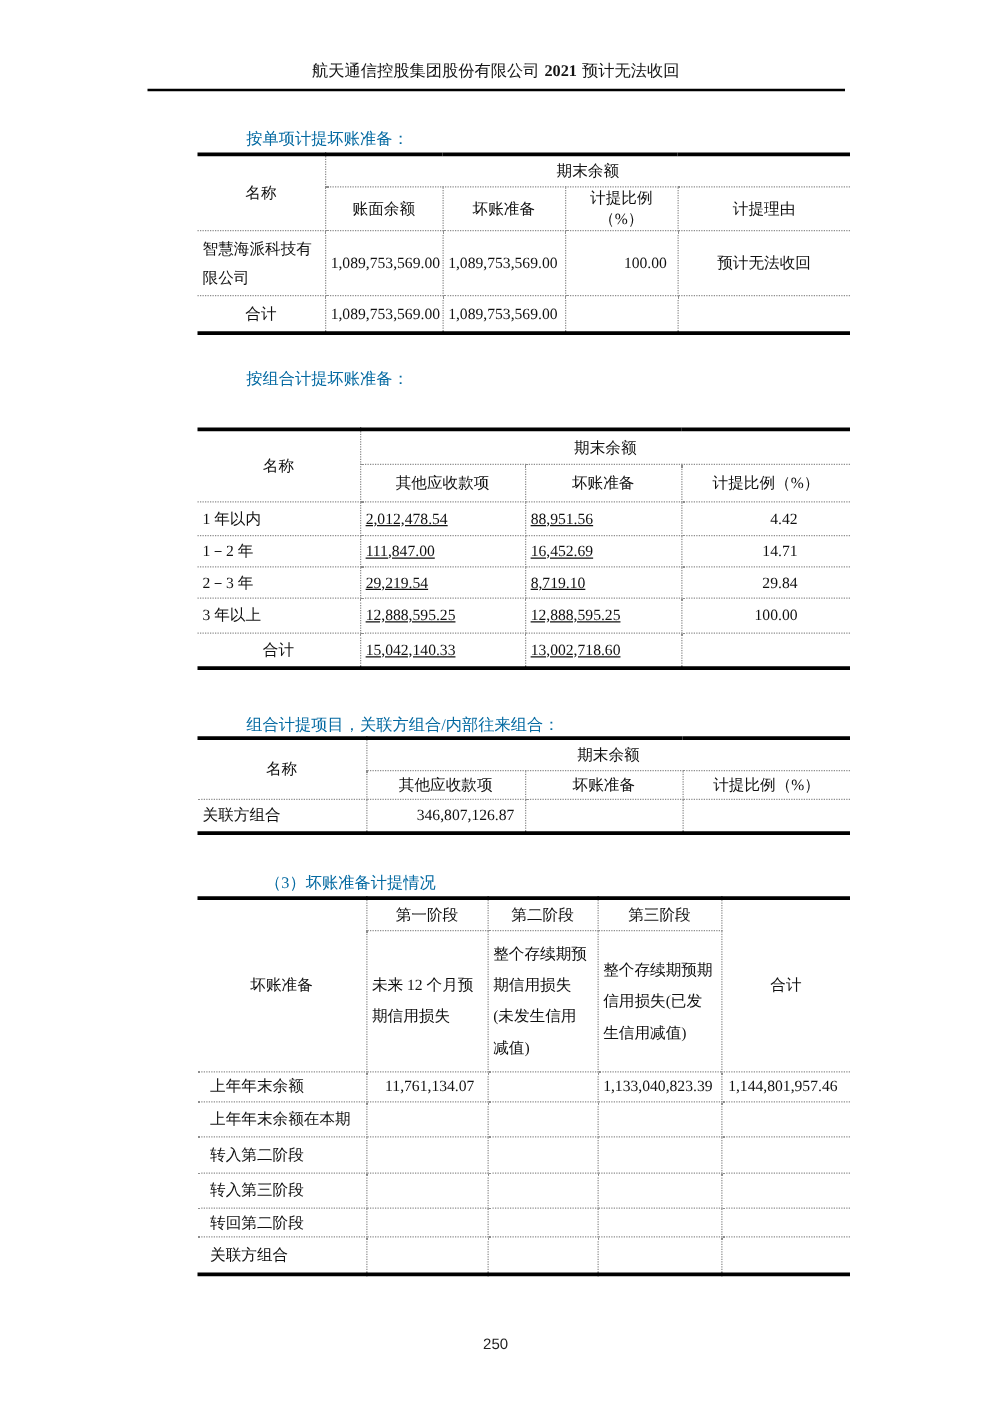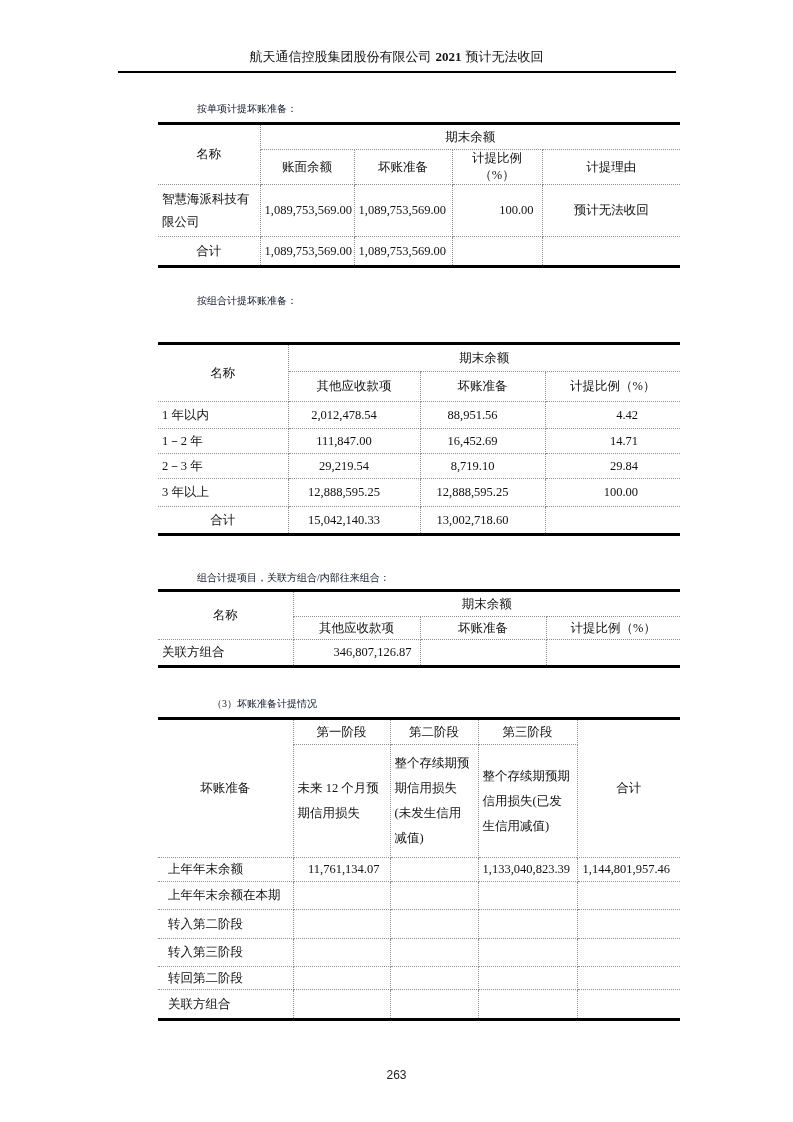--- a/index.html
+++ b/index.html
@@ -3,39 +3,39 @@
 <meta charset="utf-8">
 <style>
   html,body{margin:0;padding:0;background:#fff;}
   .page{
     position:relative;width:793px;height:1122px;background:#ffffff;
     font-family:"Liberation Serif","DejaVu Serif",serif;color:#141414;overflow:hidden;
   }
   .hdr{position:absolute;left:0;top:48px;width:793px;text-align:center;font-size:13px;white-space:nowrap;}
   .hdr .yr{font-weight:bold;margin:0 4px;text-align:center;}
   .rule{position:absolute;left:118px;top:71px;width:558px;height:2px;background:#000;}
-  .sh{position:absolute;font-size:10px;white-space:nowrap;color:#0f172a;}
+  .sh{position:absolute;font-size:13px;white-space:nowrap;color:#0369a1;}
   .t{
     position:absolute;width:522px;border-collapse:collapse;table-layout:fixed;
     font-size:12.5px;color:#111;
     border-top:3px solid #000;border-bottom:3px solid #000;
   }
   .t td{
     border:1px dotted #8d8d8d;vertical-align:middle;padding:0 4px;overflow:hidden;
   }
   .t td:first-child{border-left:0;}
   .t td:last-child{border-right:0;}
   .c{text-align:center;}
   .r{text-align:right;}
   .lbl{text-align:left;padding-left:8px;}
   .lh{line-height:23px;padding-left:6px;text-align:left;}
   .t1{left:158px;top:122px;}
   .t1 .r{padding-right:8px;}
   .t2{left:158px;top:342px;}
-  .t2 .num{text-align:center;padding-right:24px;}
+  .t2 .num{text-align:left;padding-right:24px;text-decoration:underline;}
   .t2 .ratio{text-align:right;padding-right:42px;}
   .t3{left:158px;top:589px;}
   .t3 .num{text-align:right;padding-right:8px;}
   .t3 .ratio{text-align:right;padding-right:42px;}
   .t4{left:158px;top:717px;}
   .t4 .num{text-align:right;padding-right:10px;}
   .t4 .lbl{padding-left:10px;}
   .sub{line-height:25px;padding:0 3px;text-align:left;}
   .foot{
     position:absolute;left:0;top:1068px;width:793px;text-align:center;
@@ -229,15 +229,15 @@
       <tr style="height:30px">
         <td class="lbl">关联方组合</td>
         <td class="num"></td>
         <td class="num"></td>
         <td class="num"></td>
         <td class="num"></td>
       </tr>
     </tbody>
   </table>
 
-  <div class="foot">263</div>
+  <div class="foot">250</div>
 
 </div>
 
 </body></html>

